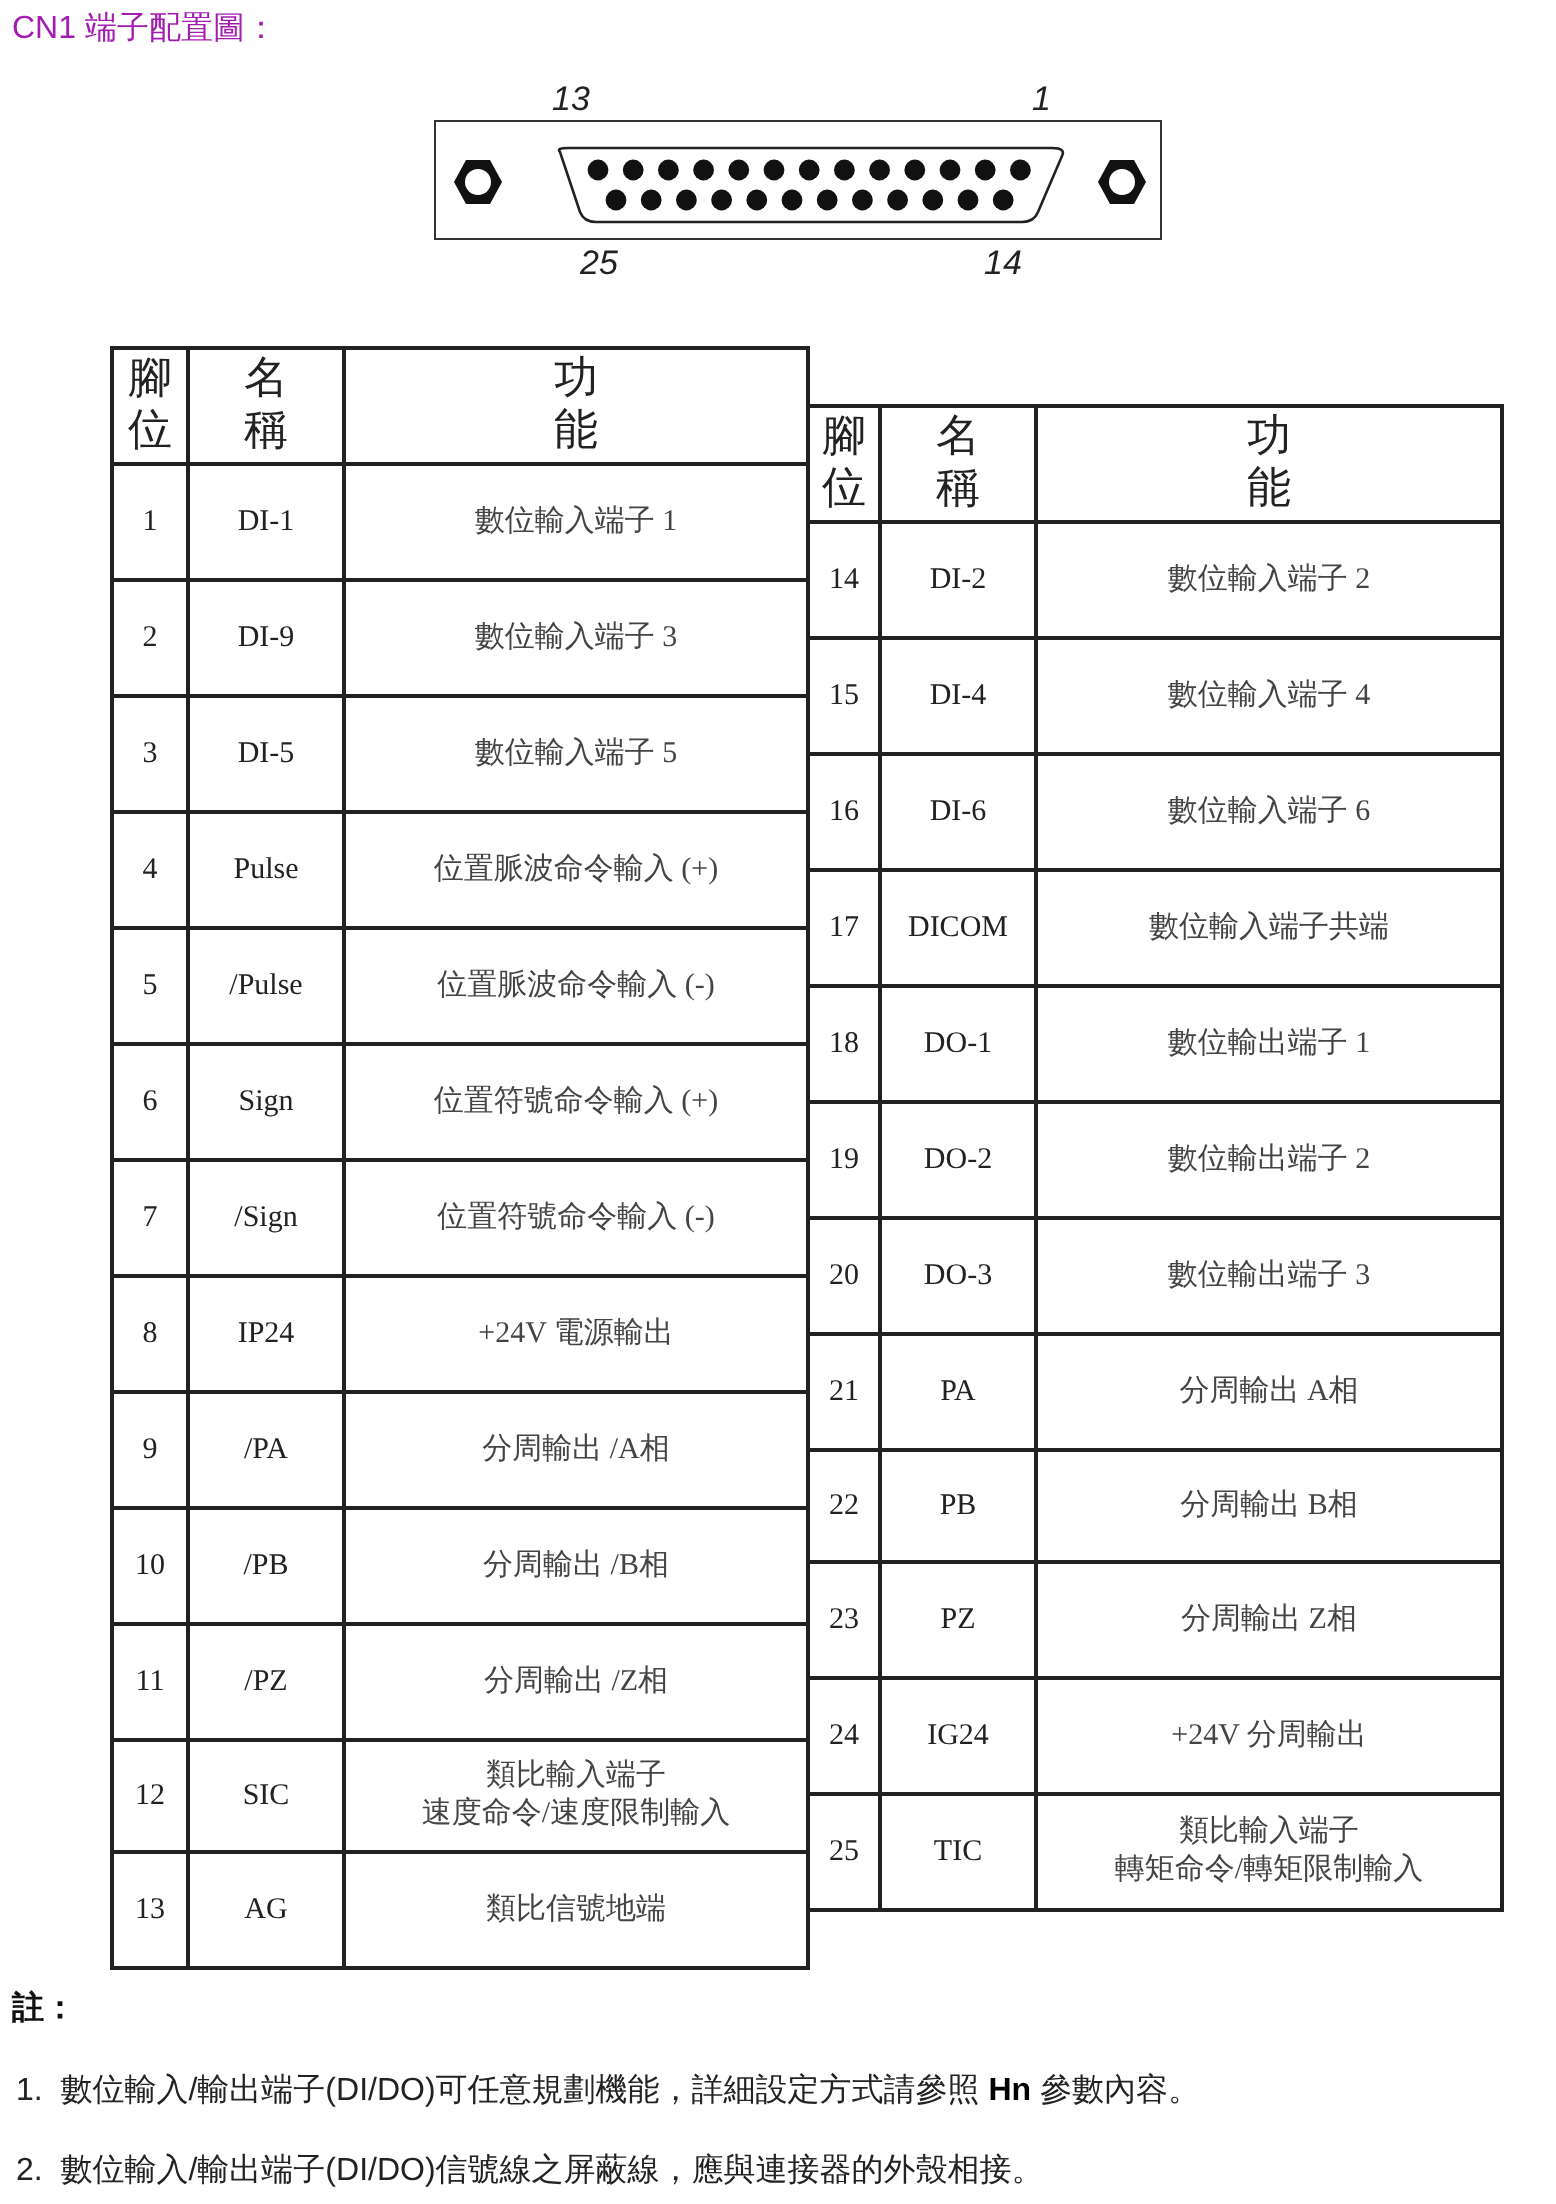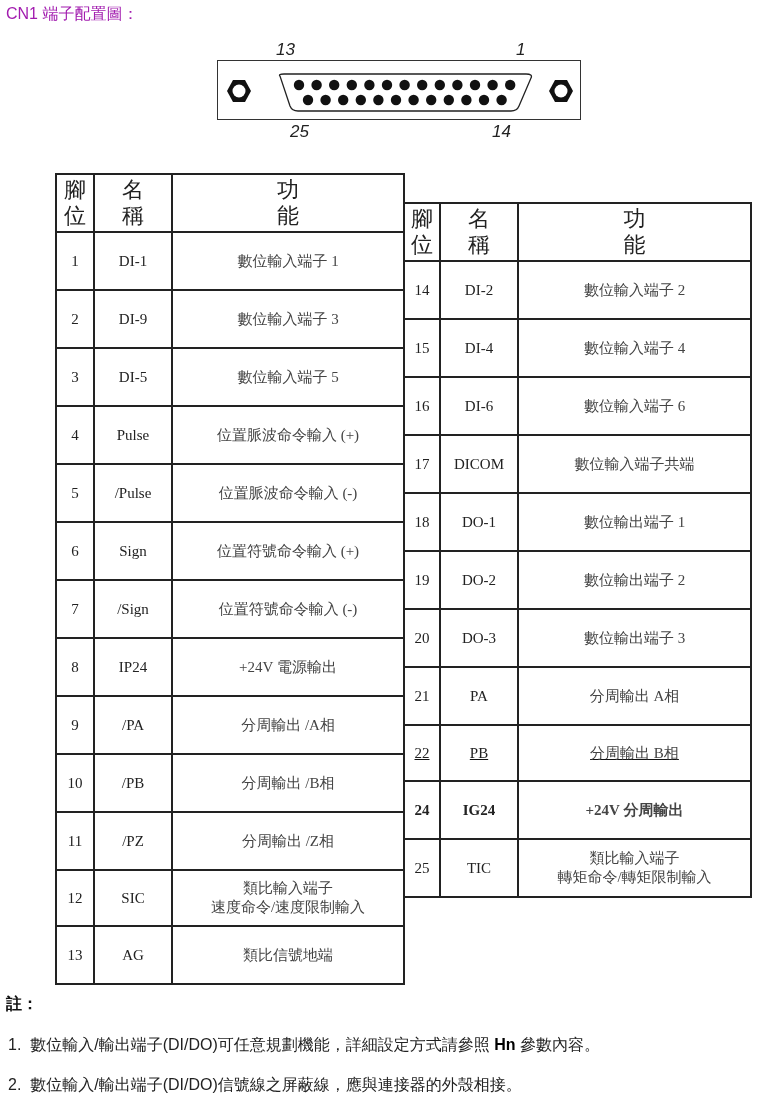--- a/index.html
+++ b/index.html
@@ -262,28 +262,35 @@
           <div>數位輸出端子 3</div>
         </td>
       </tr>
       <tr style="height: 58px;">
         <td>21</td>
         <td>PA</td>
         <td class="fn">
           <div>分周輸出 A相</div>
         </td>
       </tr>
-      <tr style="height: 44px; text-decoration: underline;">
+      <tr style="height: 44px;">
         <td>22</td>
         <td>PB</td>
         <td class="fn">
           <div>分周輸出 B相</div>
         </td>
       </tr>
-      <tr style="height: 58px; font-weight: bold;">
+      <tr style="height: 58px;">
+        <td>23</td>
+        <td>PZ</td>
+        <td class="fn">
+          <div>分周輸出 Z相</div>
+        </td>
+      </tr>
+      <tr style="height: 58px;">
         <td>24</td>
         <td>IG24</td>
         <td class="fn">
           <div>+24V 分周輸出</div>
         </td>
       </tr>
       <tr style="height: 58px;">
         <td>25</td>
         <td>TIC</td>
         <td class="fn">

